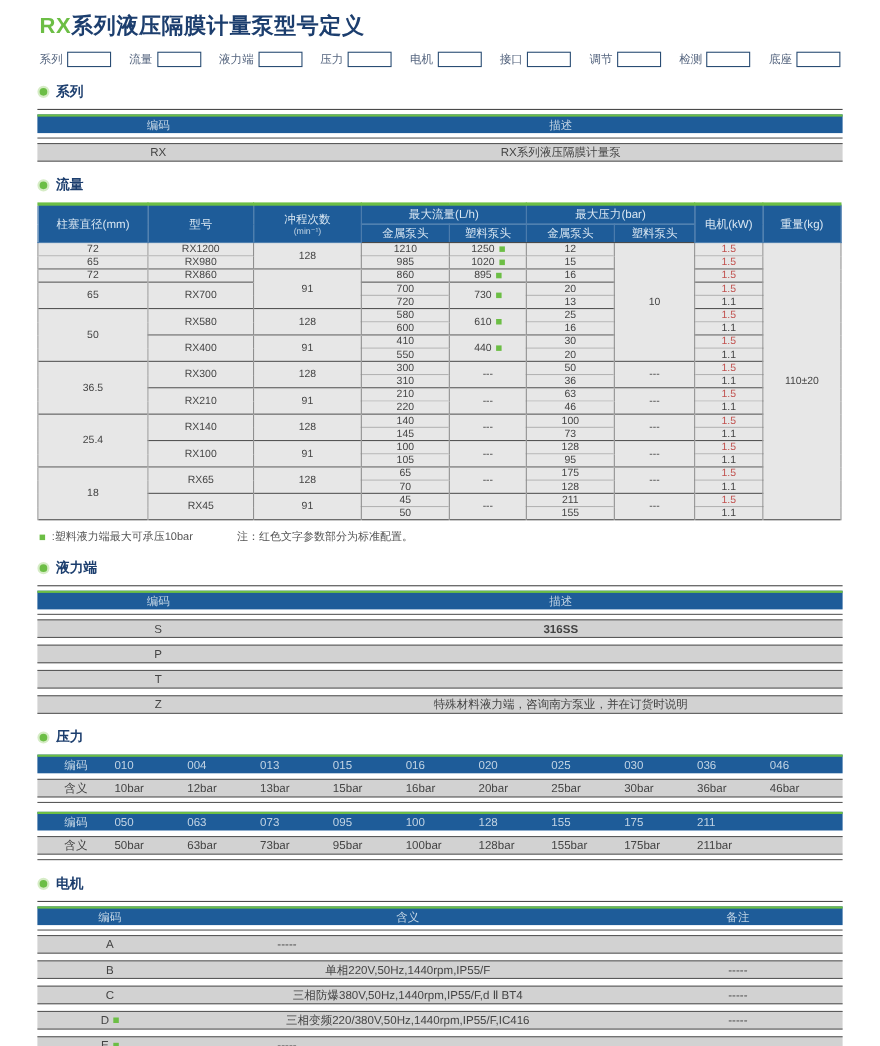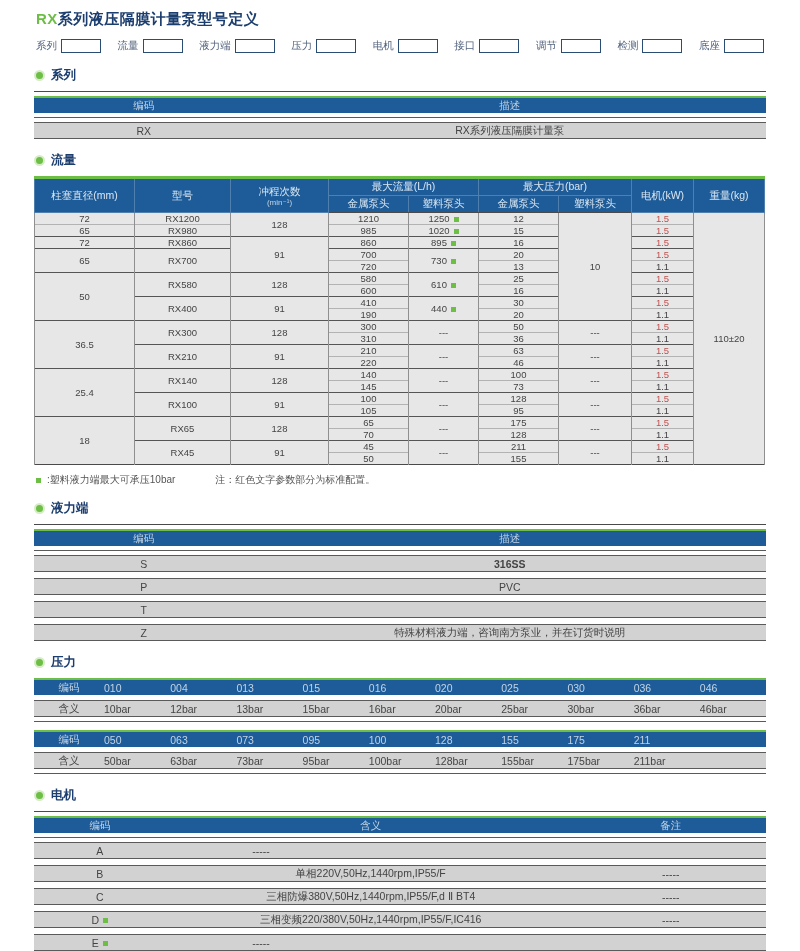--- a/index.html
+++ b/index.html
@@ -1,20 +1,20 @@
 <!DOCTYPE html>
 <html><head>
 <meta charset="utf-8">
 <style>
   html,body{margin:0;padding:0;background:#fff;}
   body{width:800px;font-family:"Liberation Sans","DejaVu Sans",sans-serif;color:#444;}
   .page{width:800px;min-height:951px;box-sizing:border-box;padding:8px 34px 10px 34px;}
 
   
-  .title{font-size:15px;font-weight:bold;letter-spacing:.5px;margin:2px 0 10px 2px;}
+  .title{font-size:20px;font-weight:bold;letter-spacing:.5px;margin:2px 0 10px 2px;}
   .title .rx{color:#6cbe45;}
   .title .rest{color:#1c3e6e;}
 
   
   .form-row{display:flex;justify-content:space-between;align-items:center;margin:0 2px 14px 2px;}
   .field{display:flex;align-items:center;gap:4px;}
   .field .flabel{font-size:10.5px;color:#55657f;white-space:nowrap;}
   .field .fbox{width:38px;height:12px;background:#fff;border:1.5px solid #2a4d74;}
 
   
@@ -216,21 +216,21 @@
         </tr>
         <tr class="pump">
           <td rowspan="2">RX400</td>
           <td rowspan="2">91</td>
           <td>410</td>
           <td rowspan="2">440<span class="marker"></span></td>
           <td>30</td>
           <td class="red">1.5</td>
         </tr>
         <tr class="sub">
-          <td>190</td>
+          <td>550</td>
           <td>20</td>
           <td>1.1</td>
         </tr>
         <tr class="dia">
           <td rowspan="4">36.5</td>
           <td rowspan="2">RX300</td>
           <td rowspan="2">128</td>
           <td>300</td>
           <td rowspan="2">---</td>
           <td>50</td>
@@ -333,21 +333,20 @@
         <span class="hcell" style="width: 30%;">编码</span>
         <span class="hcell" style="width: 70%;">描述</span>
       </div>
       <div class="sep"></div>
       <div class="srow">
         <span class="scell" style="width: 30%;">S</span>
         <span class="scell" style="width: 70%; font-weight: bold;">316SS</span>
       </div>
       <div class="srow">
         <span class="scell" style="width: 30%;">P</span>
-        <span class="scell" style="width: 70%;">PVC</span>
       </div>
       <div class="srow">
         <span class="scell" style="width: 30%;">T</span>
       </div>
       <div class="srow">
         <span class="scell" style="width: 30%;">Z</span>
         <span class="scell" style="width: 70%;">特殊材料液力端，咨询南方泵业，并在订货时说明</span>
       </div>
     </div>
 

